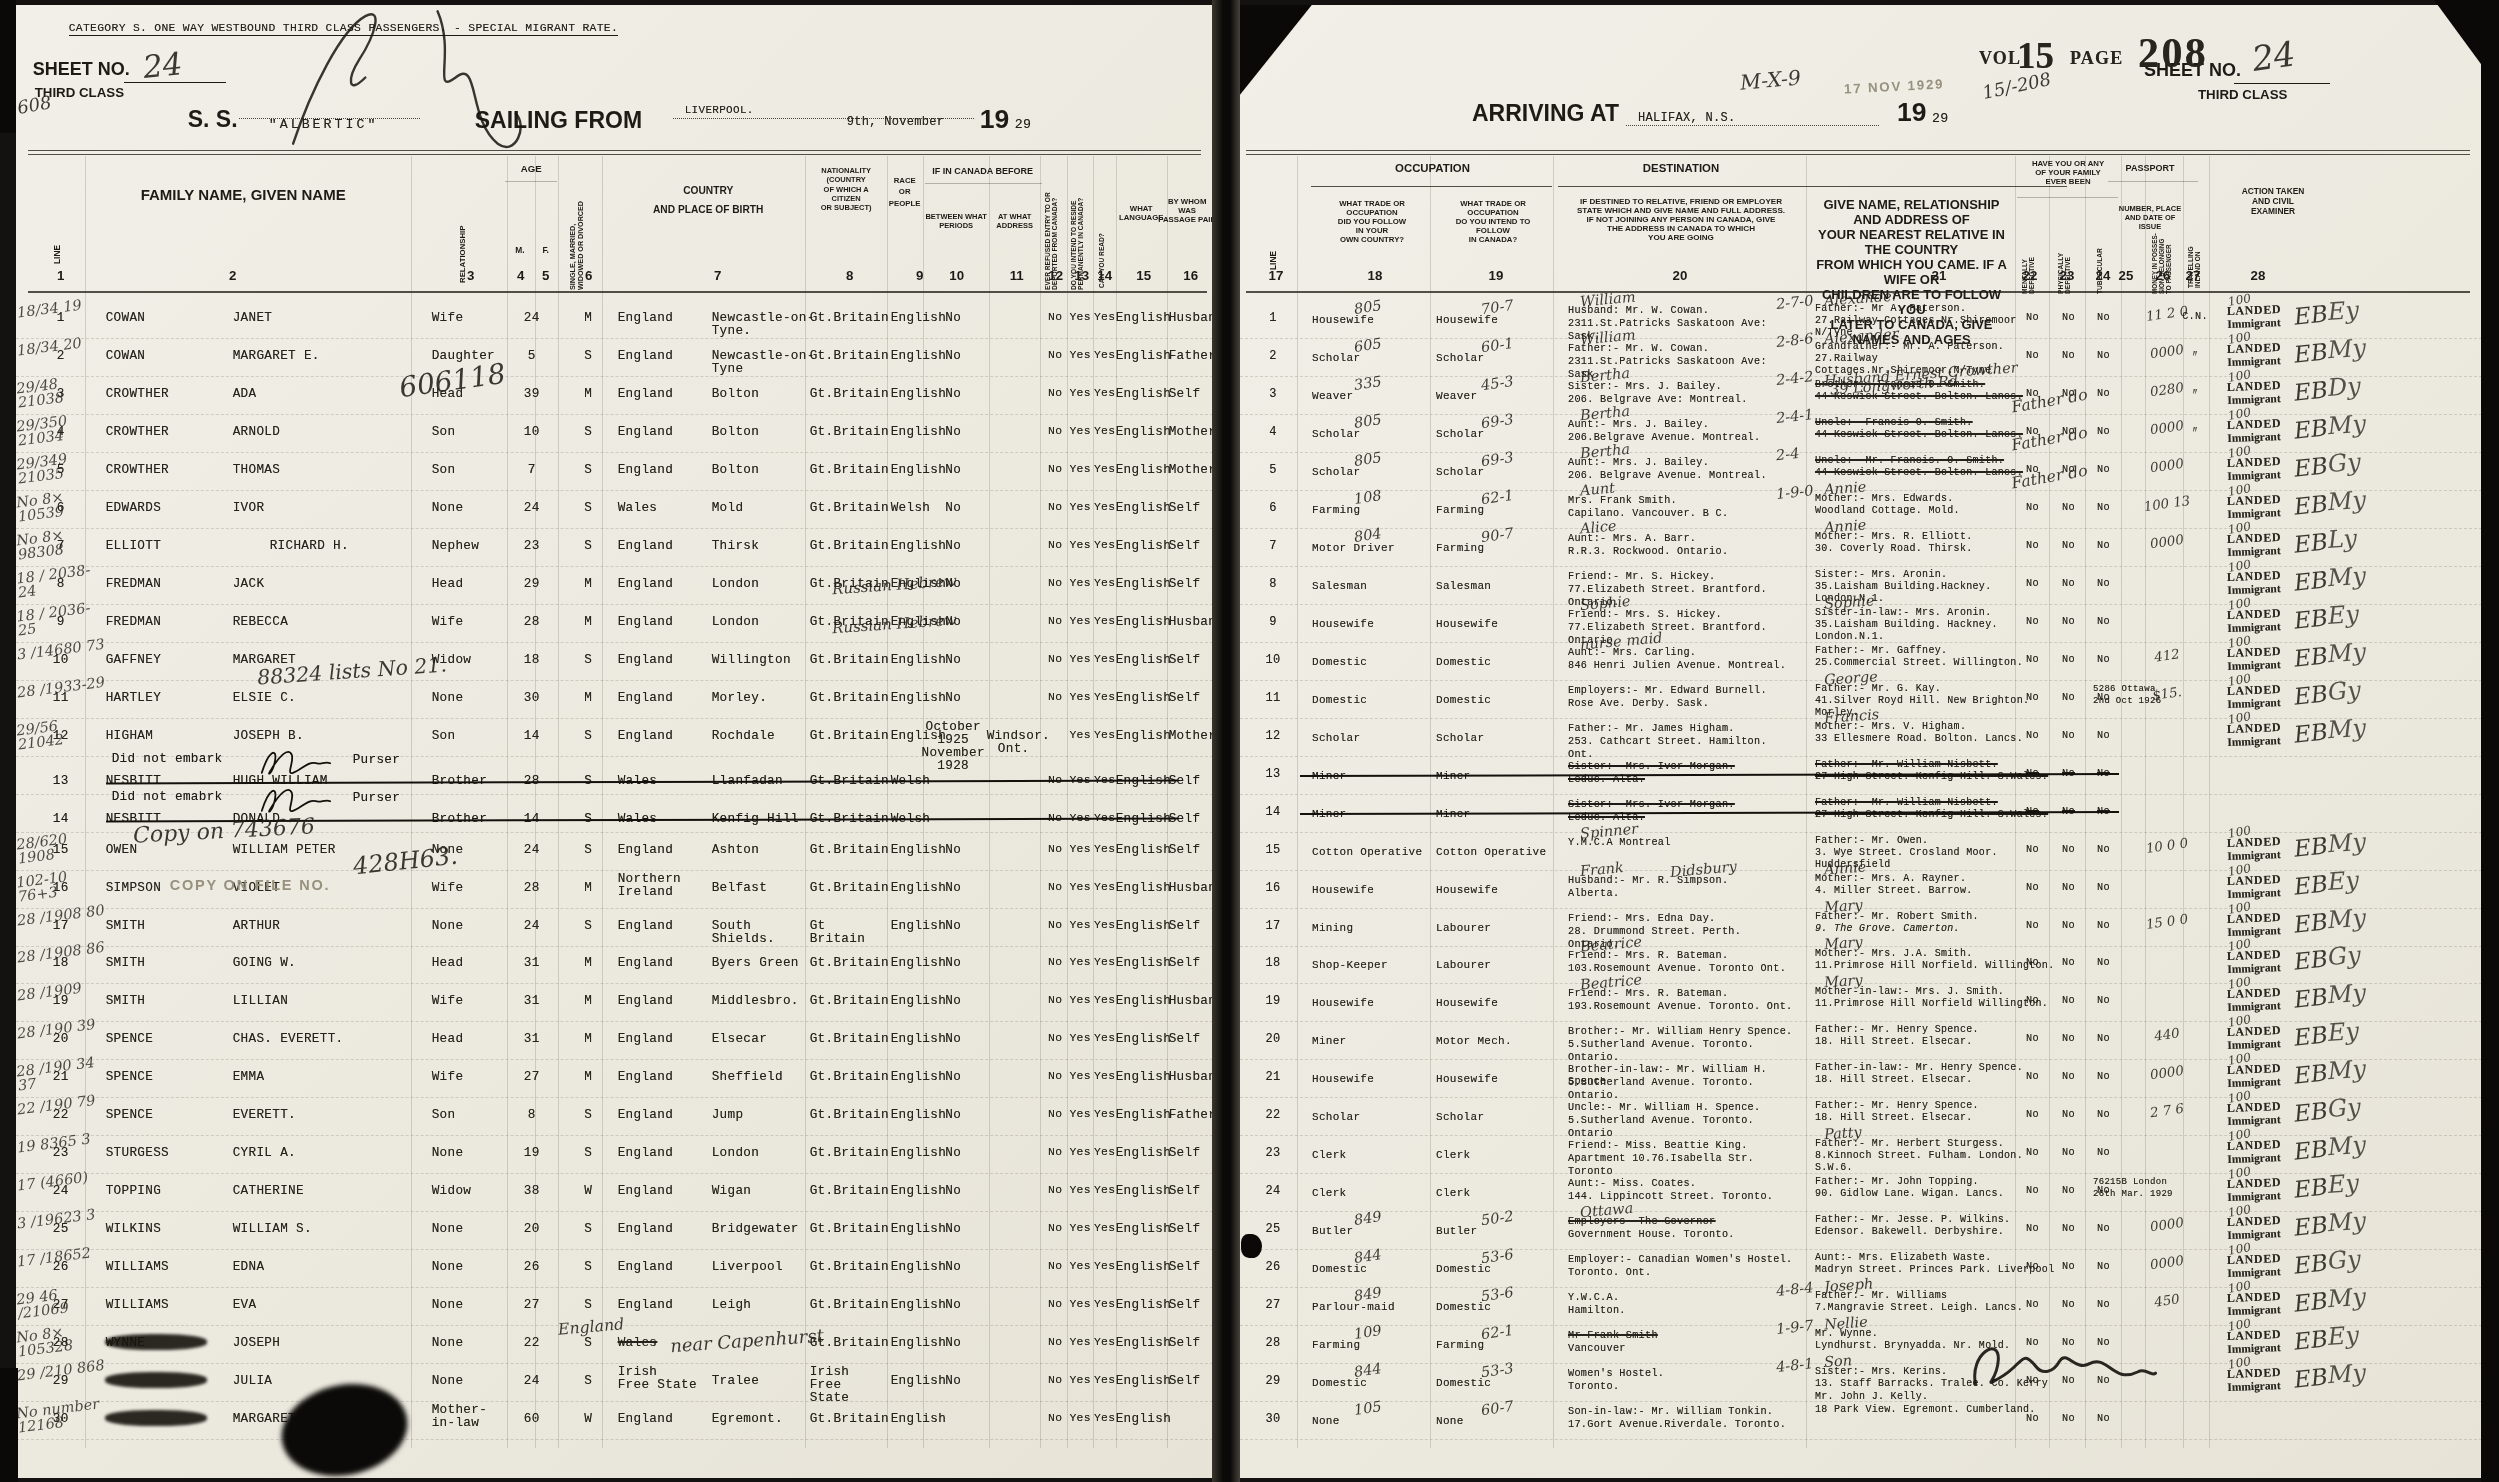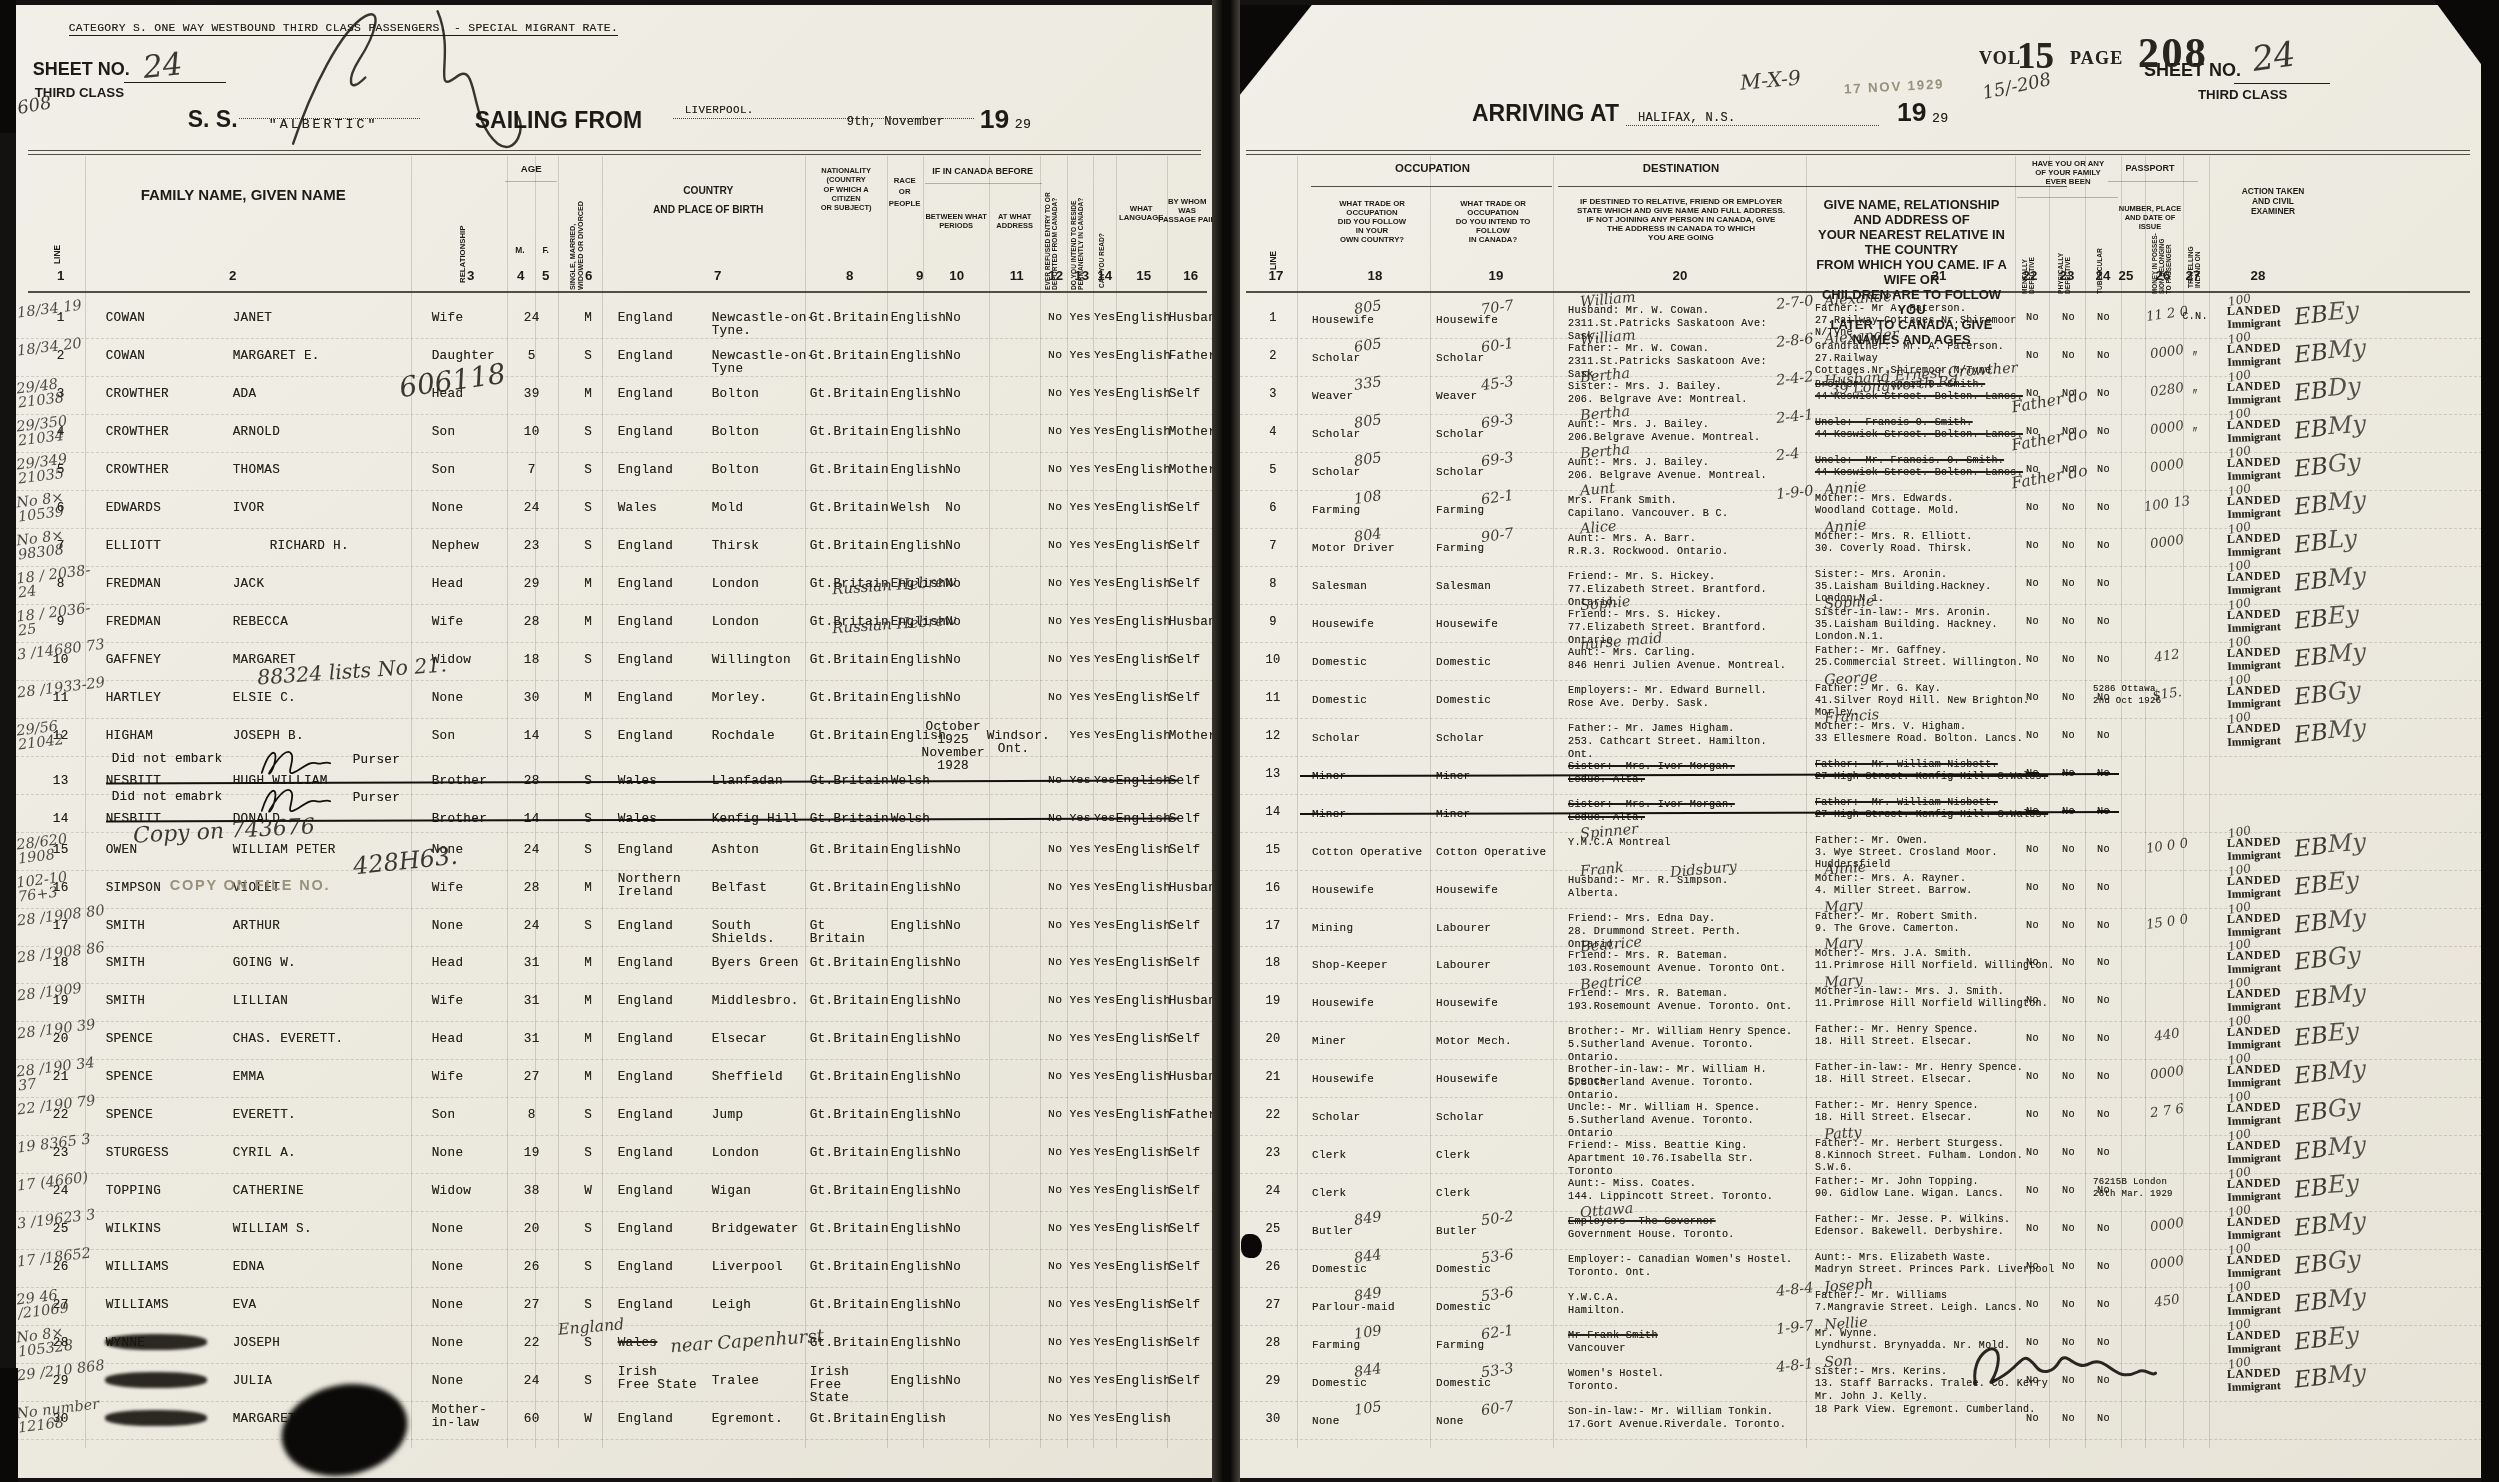--- a/index.html
+++ b/index.html
@@ -1221,21 +1221,21 @@
       <div class="rrow" style="top: 903px;">
         <div class="rcell typed c" style="left: 12px; width: 42px; top: 12px; font-size: 12px;">17</div>
         <div class="rcell typed" style="left: 72px; width: 117px; top: 14.5px; font-size: 11px;">Mining</div>
         <div class="rcell typed" style="left: 196px; width: 117px; top: 14.5px; font-size: 11px;">Labourer</div>
         <div class="abs" style="left: 322px; width: 235px; top: 0px;">
           <div class="rcell typed" style="left: 6px; top: 4.8px; width: 229px;">Friend:- Mrs. Edna Day.</div>
           <div class="rcell typed" style="left: 6px; top: 18px; width: 229px;">28. Drummond Street. Perth. Ontario.</div>
         </div>
         <div class="abs" style="left: 572px; width: 247px; top: 0px;">
           <div class="rcell typed" style="left: 3px; top: 3.6px; width: 244px; font-size: 10px; line-height: 12px;">Father:- Mr. Robert Smith.</div>
-          <div class="rcell typed" style="left: 3px; top: 15.7px; width: 244px; font-size: 10px; line-height: 12px;">9. The Grove. Camerton.</div>
+          <div class="rcell typed" style="left: 3px; top: 15.7px; width: 244px; font-size: 10px; line-height: 12px; font-style: italic;">9. The Grove. Camerton.</div>
           <div class="hw" style="position: absolute; left: 12px; top: -9.6px; font-size: 14.5px; transform: rotate(-4deg);">Mary</div>
         </div>
         <div class="rcell typed c" style="left: 777px; width: 31px; top: 12px; font-size: 10.2px;">No</div>
         <div class="rcell typed c" style="left: 813px; width: 31px; top: 12px; font-size: 10.2px;">No</div>
         <div class="rcell typed c" style="left: 848px; width: 31px; top: 12px; font-size: 10.2px;">No</div>
         <div class="hw" style="position: absolute; left: 903px; top: 6px; width: 48px; font-size: 13.3px; text-align: center; transform: rotate(-8deg);">15 0 0</div>
         <div class="hw" style="position: absolute; left: 988px; top: -7.2px; font-size: 12px; transform: rotate(-10deg);">100</div>
         <div class="stamp" style="position: absolute; left: 975px; top: 3.6px; width: 78px; font-size: 12px; letter-spacing: 0.6px; text-align: center; transform: rotate(-2deg);">LANDED</div>
         <div class="stamp" style="position: absolute; left: 975px; top: 17px; width: 78px; font-size: 11.4px; text-align: center; transform: rotate(-2deg);">Immigrant</div>
         <div class="hw" style="position: absolute; left: 1054px; top: 2.4px; font-size: 23px; transform: rotate(-6deg);">EB</div>

